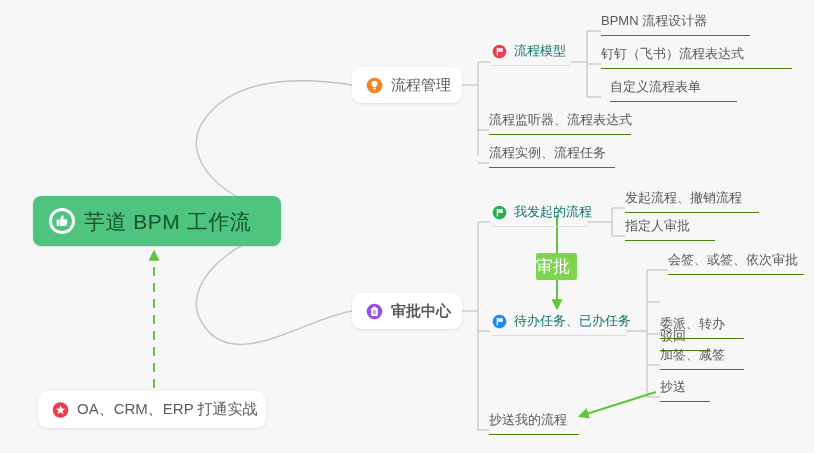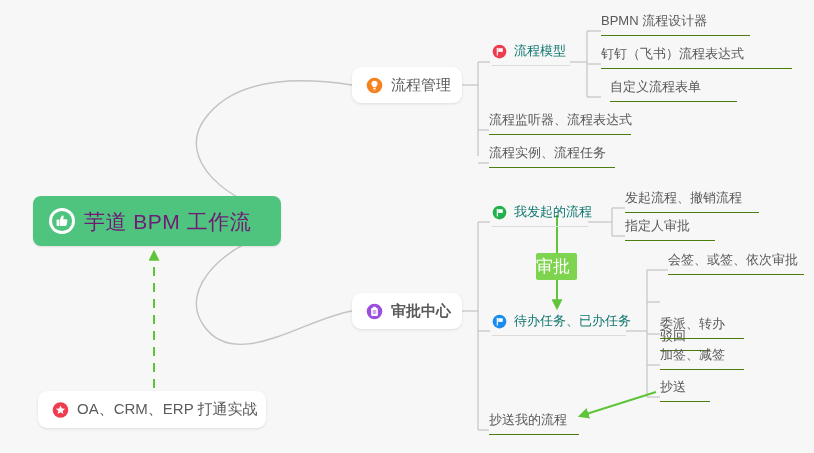--- a/index.html
+++ b/index.html
@@ -16,21 +16,21 @@
 
   .node{position:absolute;box-sizing:border-box;white-space:nowrap;}
 
   
   .root{
     left:33px;top:196px;width:248px;height:50px;
     background:#4ec47f;
     border-radius:8px;
     display:flex;align-items:center;
     padding:0 16px;
-    color:#701a75;
+    color:#14532d;
     font-size:21px;
     letter-spacing:.5px;
     box-shadow:0 1px 2px rgba(0,0,0,.10);
   }
   .root .label{margin-left:9px;line-height:1;}
 
   
   .card{
     background:#ffffff;
     border-radius:9px;

